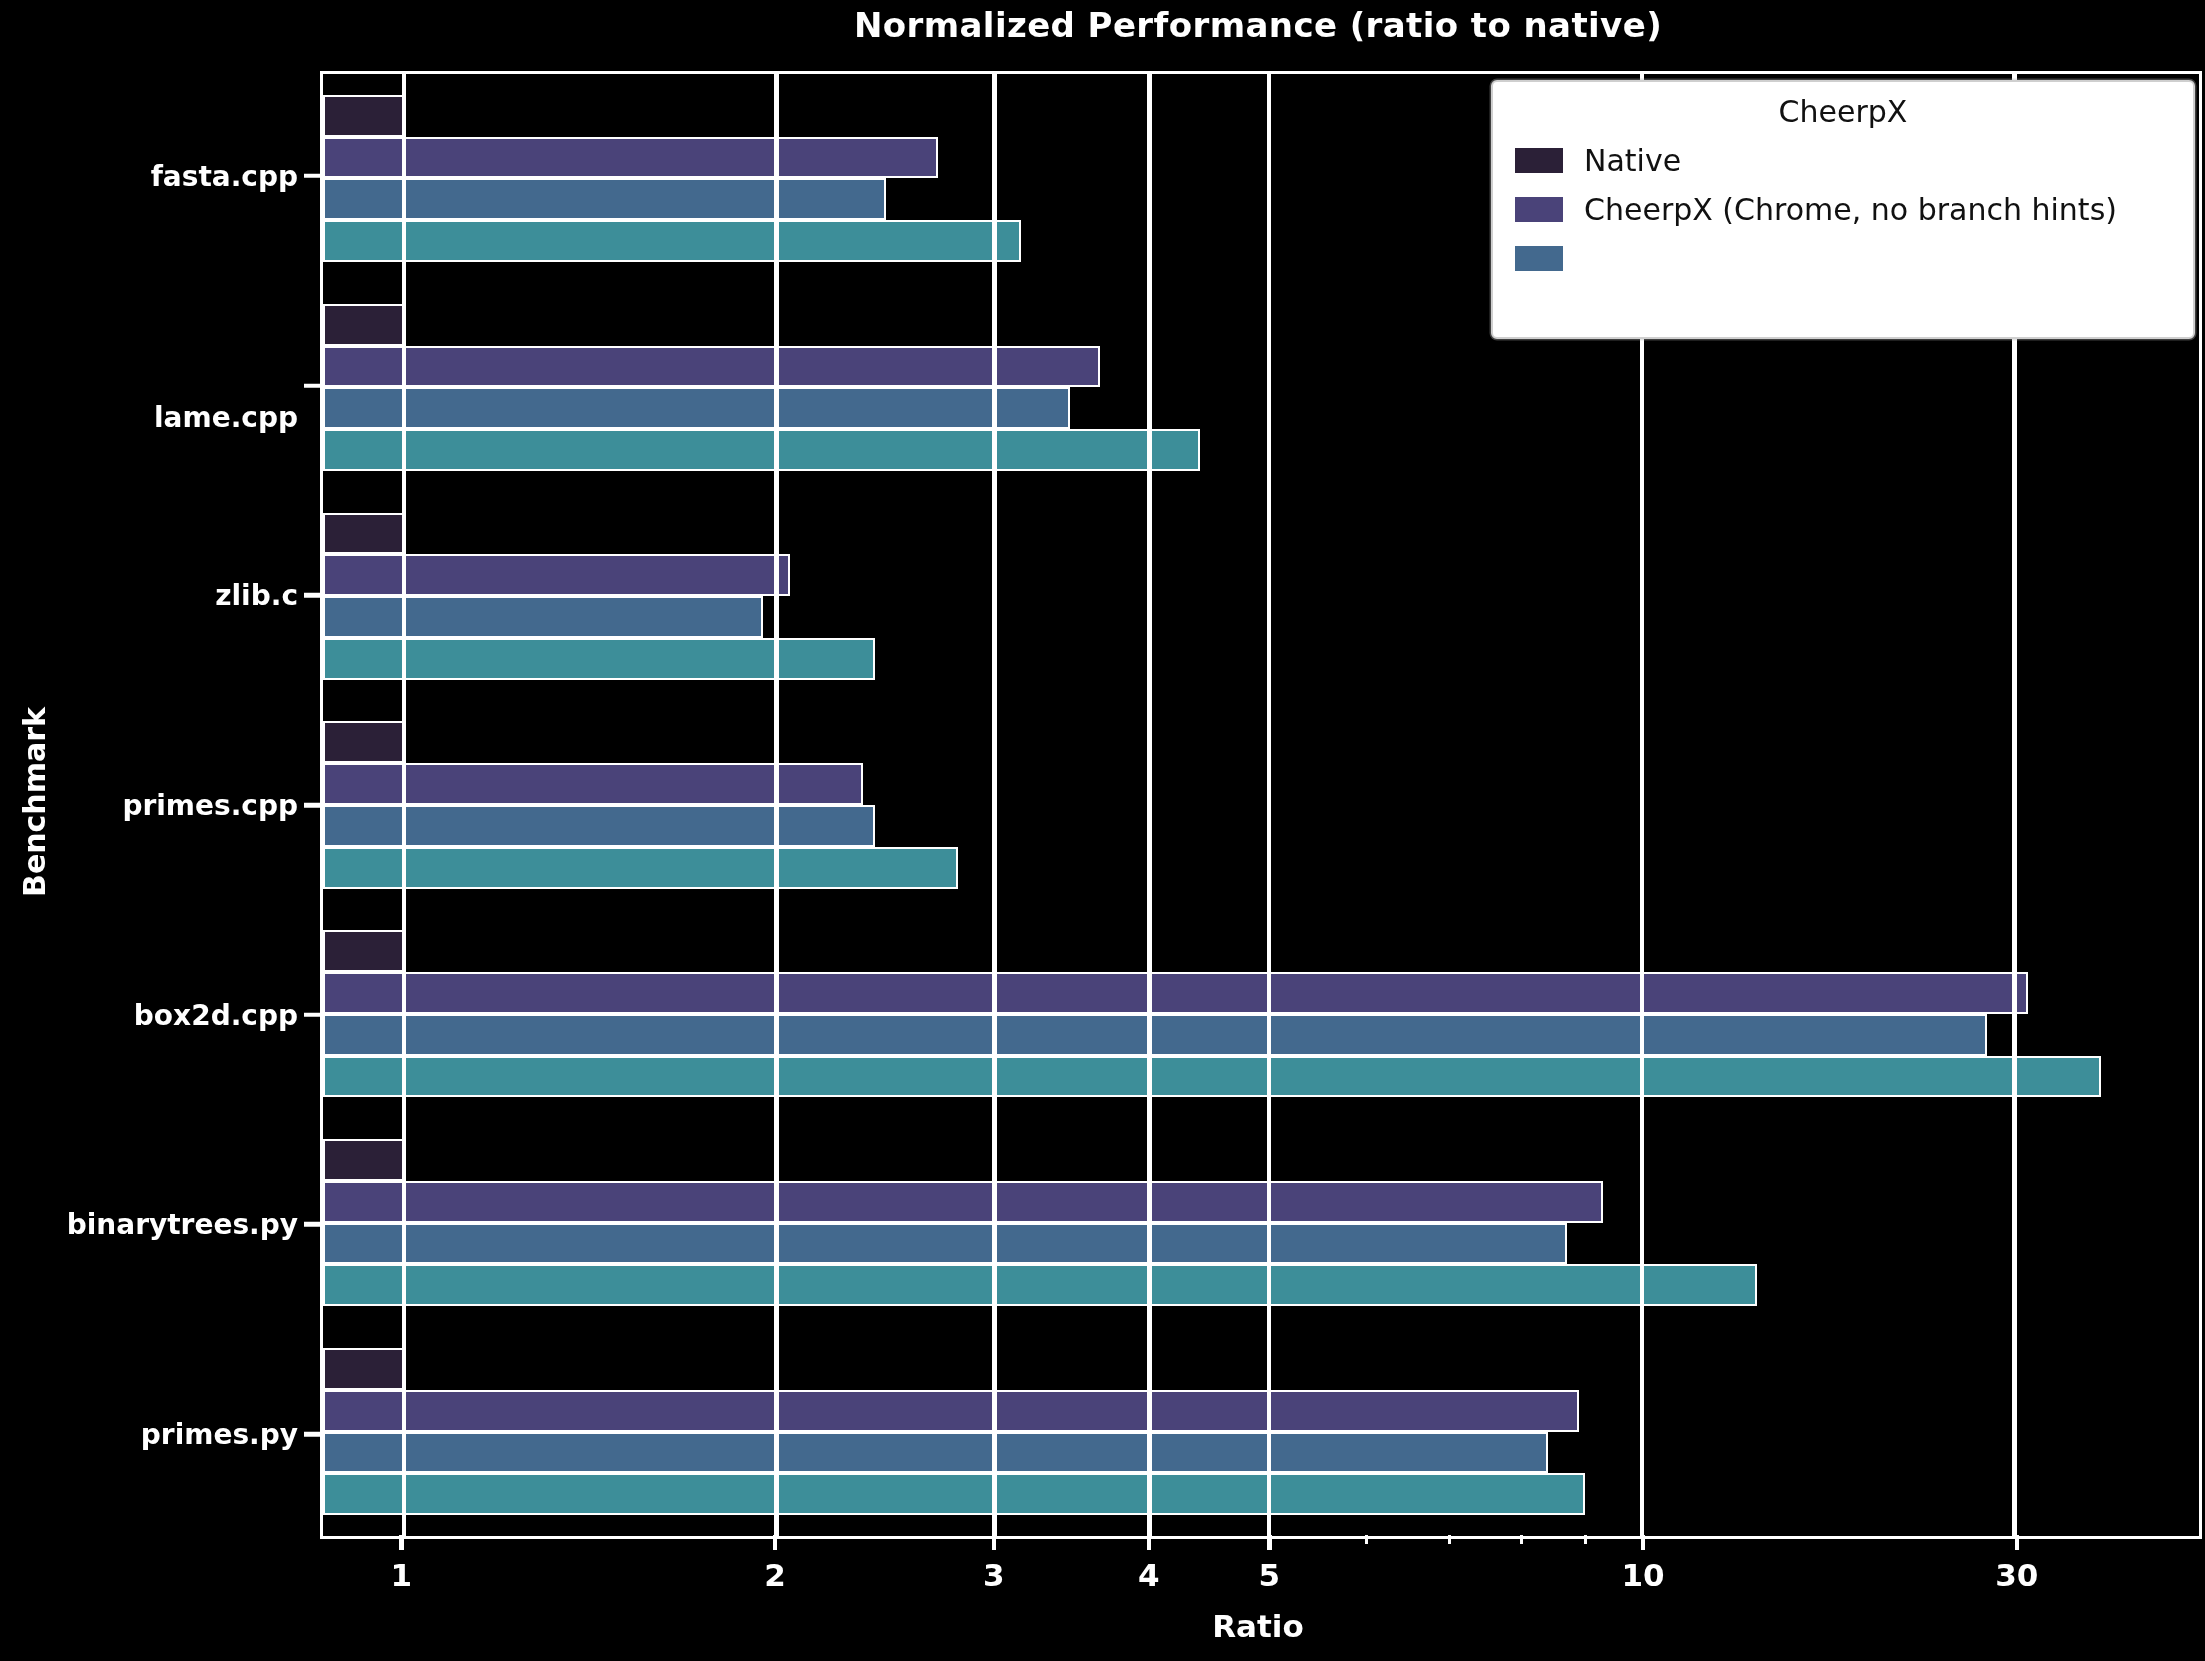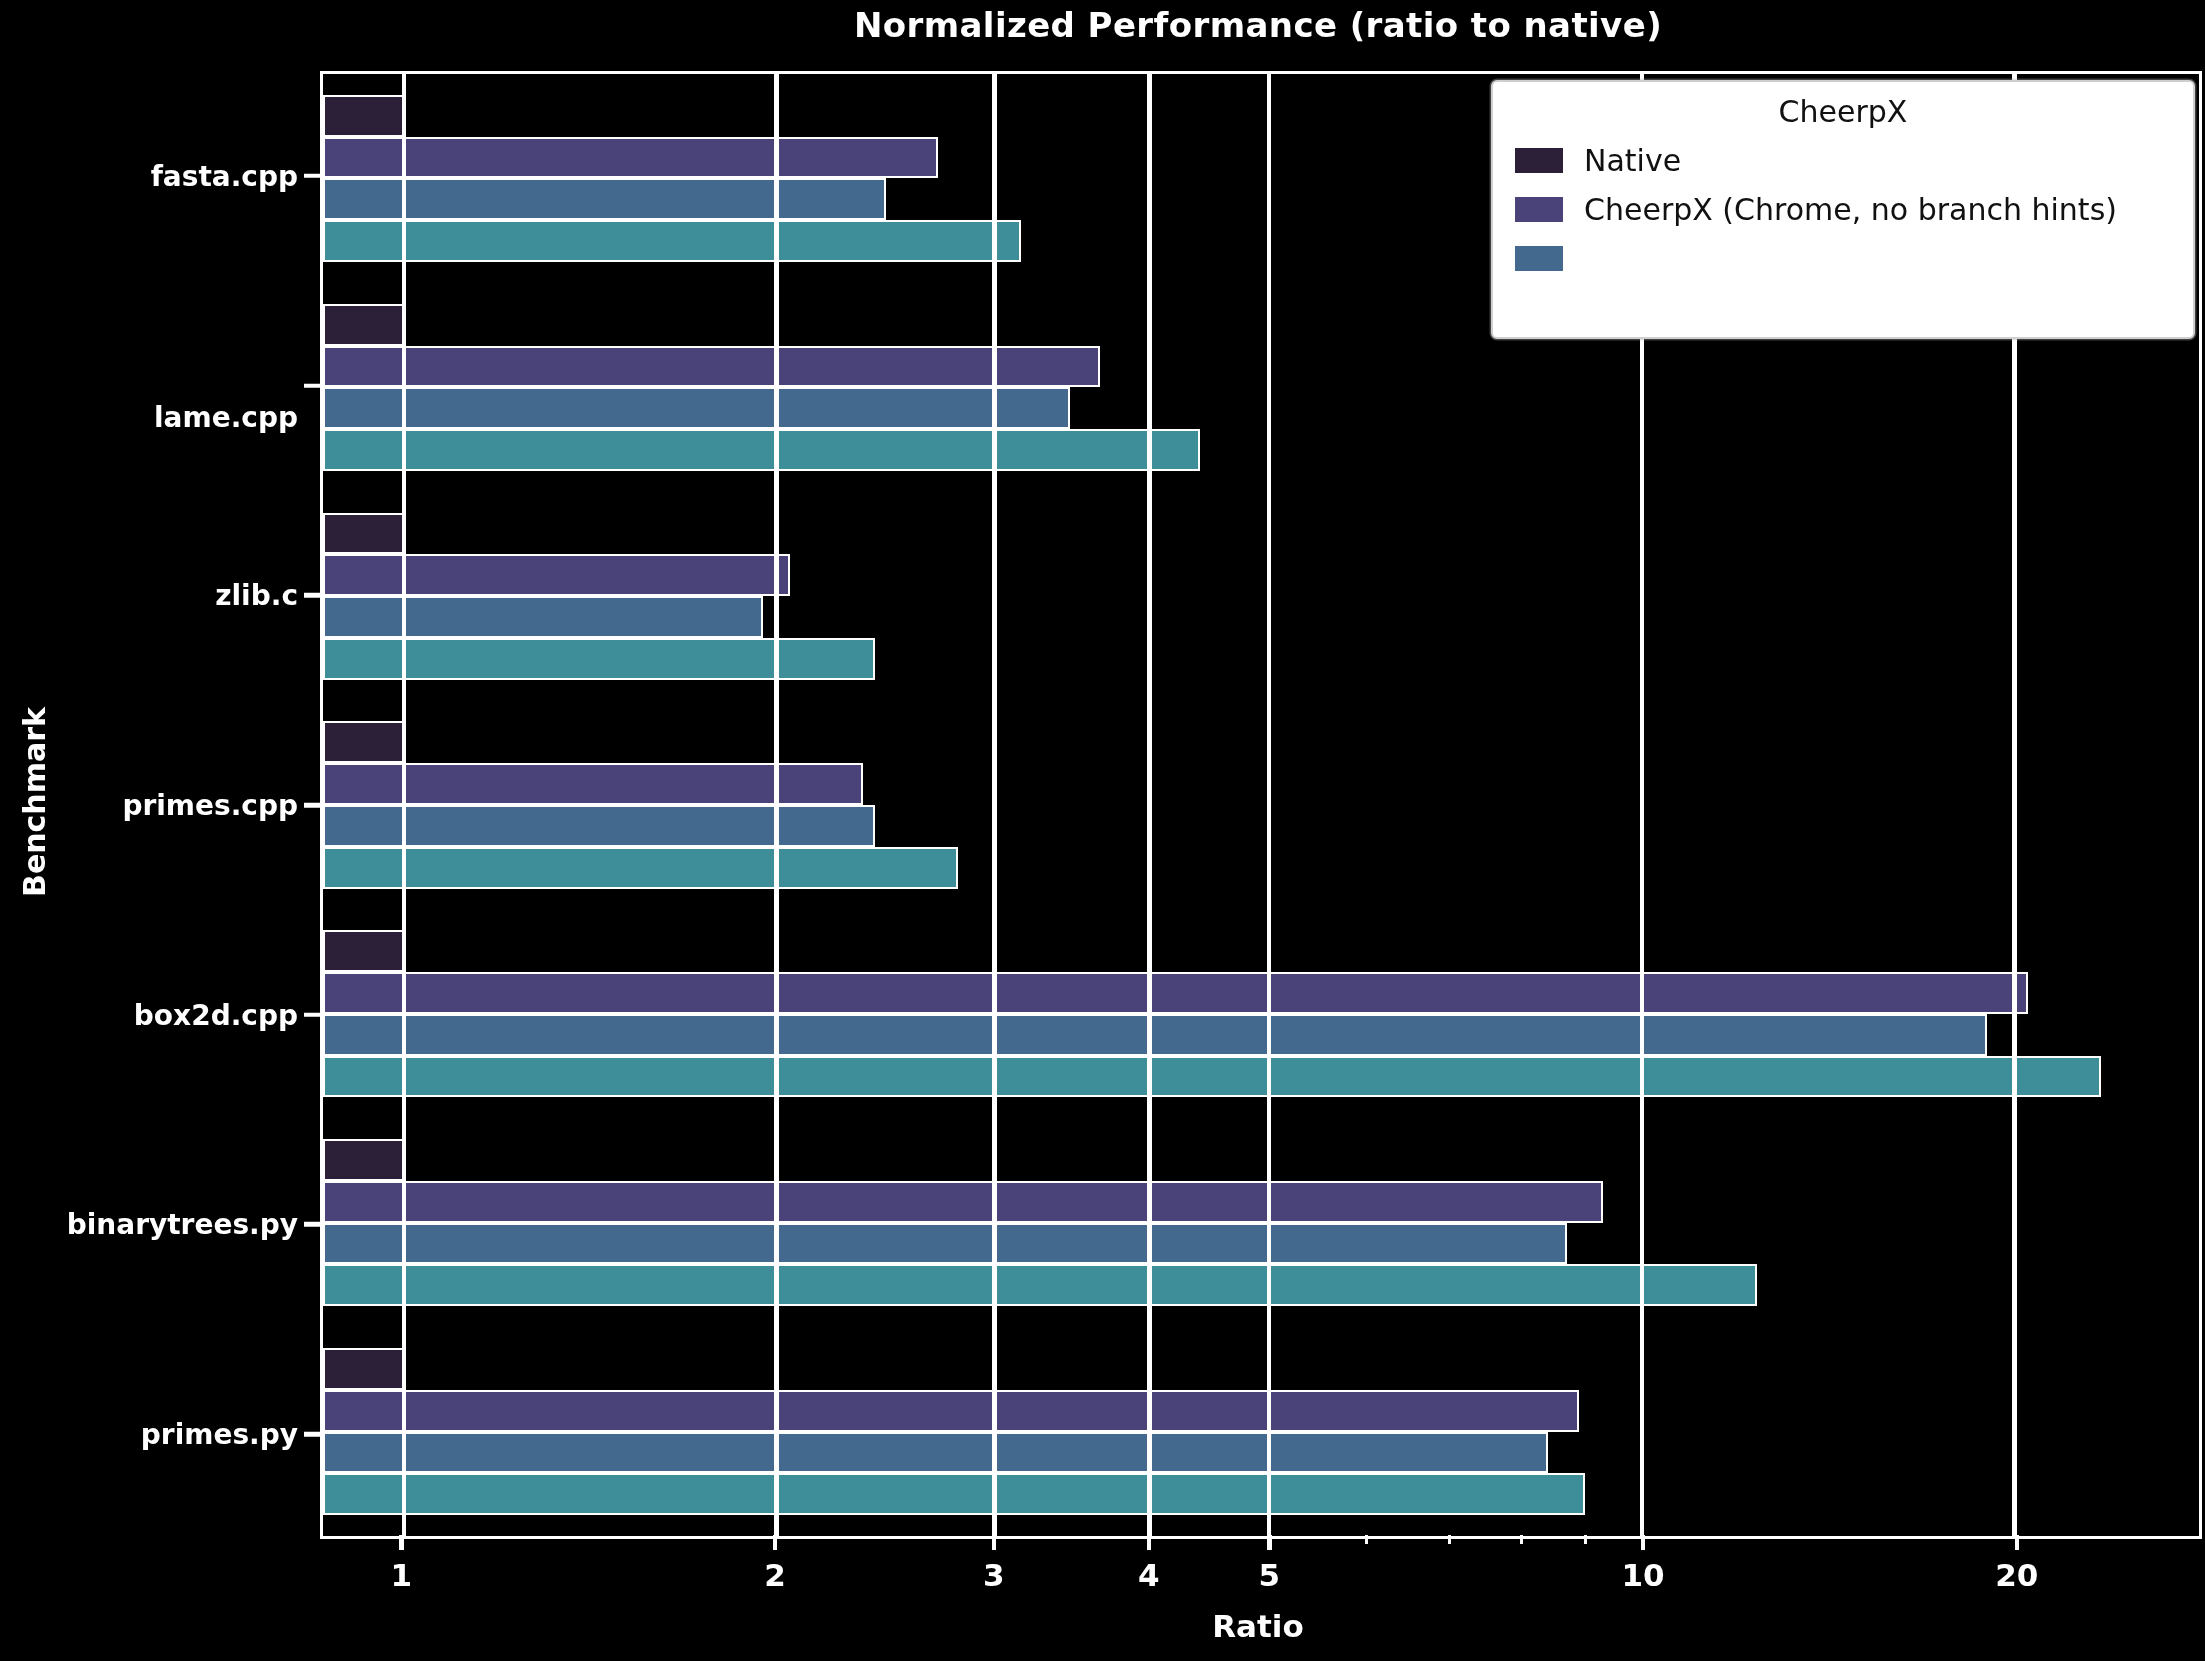--- a/index.html
+++ b/index.html
@@ -100,21 +100,21 @@
     <div class="xtick" style="left: 24.1815%;">2</div>
     <div class="xtick-mark" style="left: 35.7989%;"></div>
     <div class="xtick" style="left: 35.7989%;">3</div>
     <div class="xtick-mark" style="left: 44.0416%;"></div>
     <div class="xtick" style="left: 44.0416%;">4</div>
     <div class="xtick-mark" style="left: 50.4352%;"></div>
     <div class="xtick" style="left: 50.4352%;">5</div>
     <div class="xtick-mark" style="left: 70.2953%;"></div>
     <div class="xtick" style="left: 70.2953%;">10</div>
     <div class="xtick-mark" style="left: 90.1554%;"></div>
-    <div class="xtick" style="left: 90.1554%;">20</div>
+    <div class="xtick" style="left: 90.1554%;">30</div>
     <div class="xtick-mark minor" style="left: 55.6591%;"></div>
     <div class="xtick-mark minor" style="left: 60.0758%;"></div>
     <div class="xtick-mark minor" style="left: 63.9018%;"></div>
     <div class="xtick-mark minor" style="left: 67.2765%;"></div>
   </div>
 
 <div class="xlabel">Ratio</div>
 
 <div class="legend">
   <div class="legend-title">CheerpX</div>

